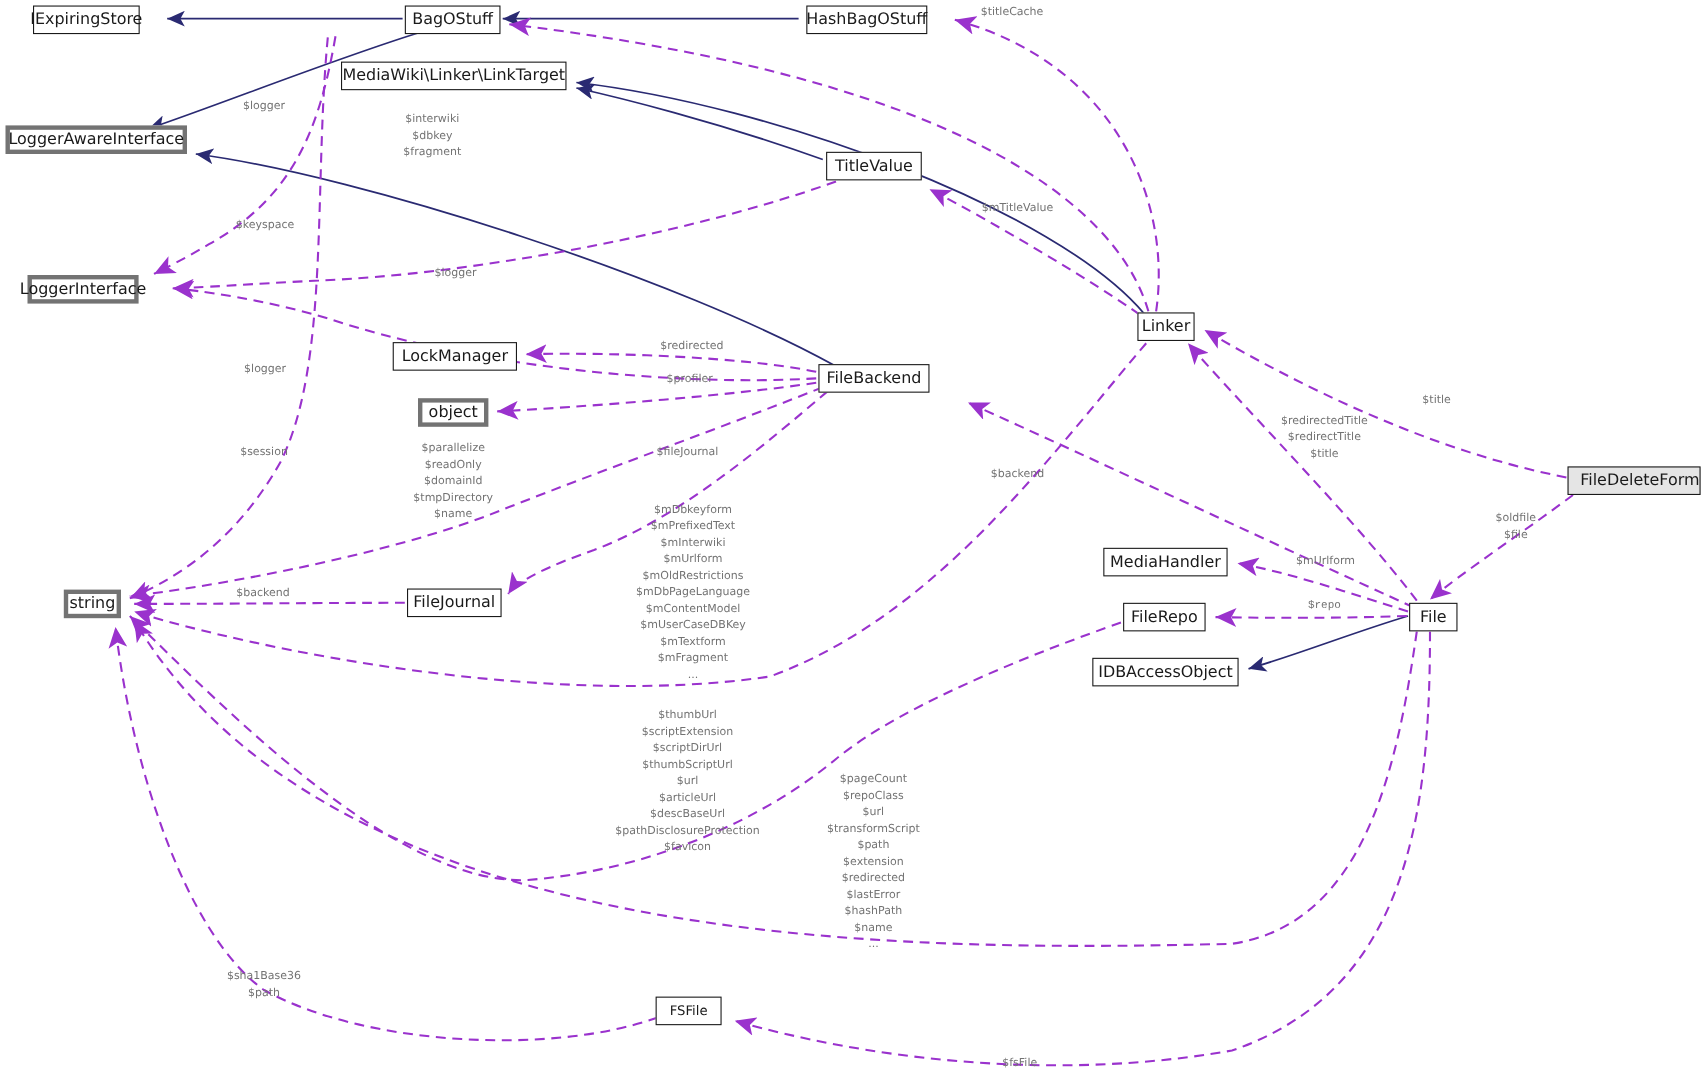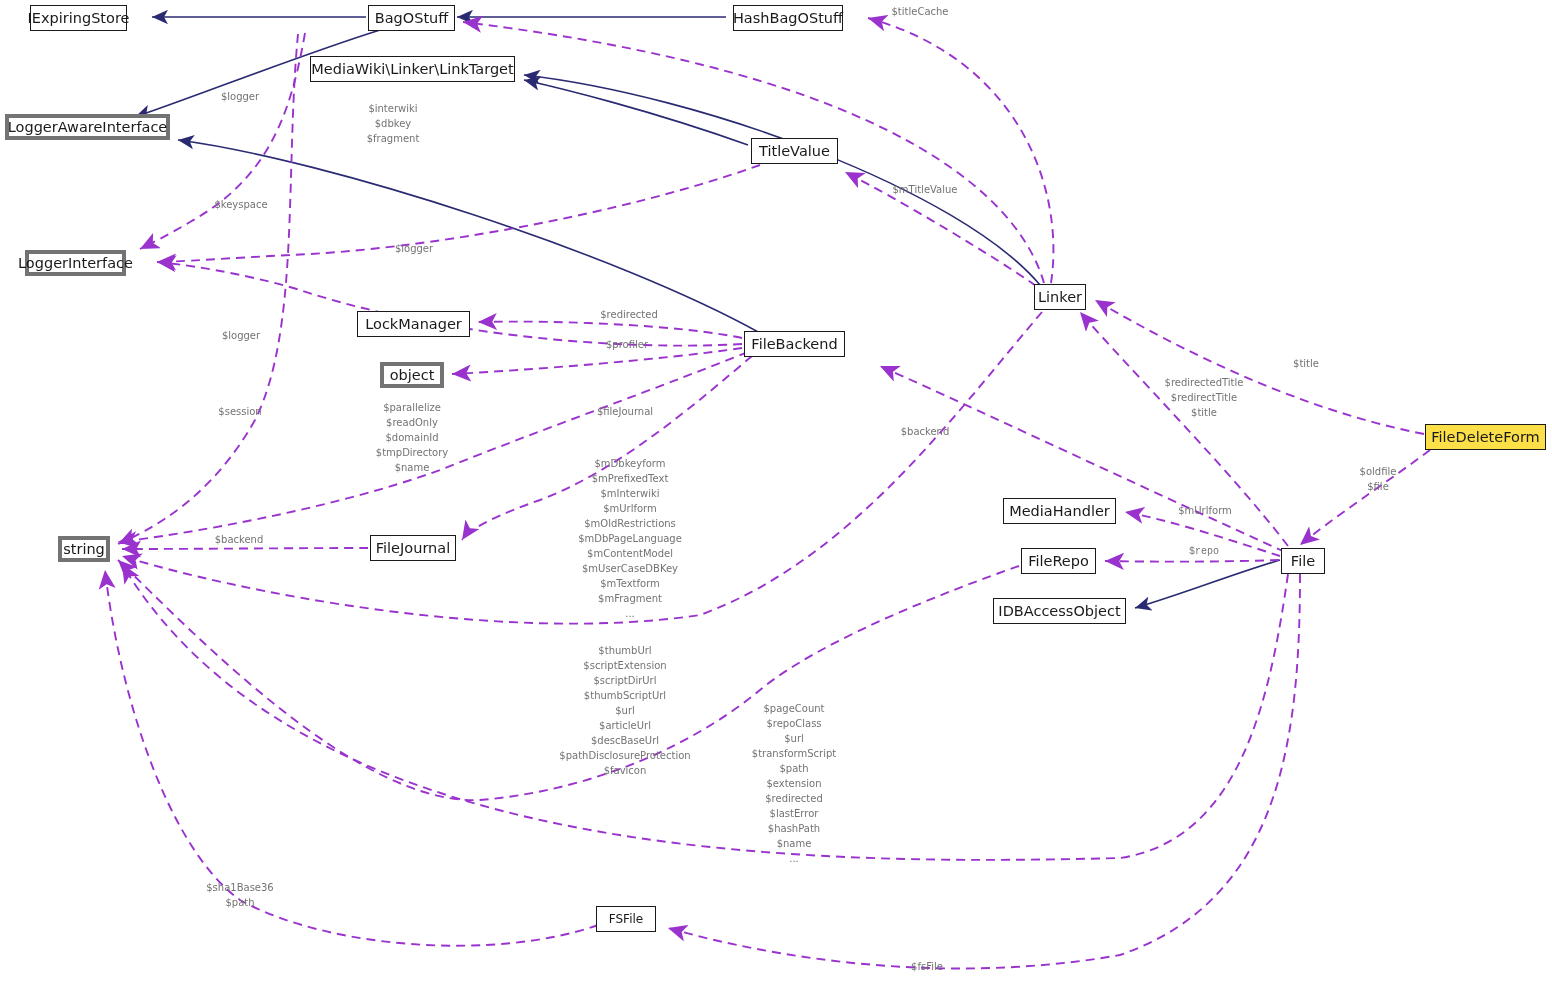--- a/index.html
+++ b/index.html
@@ -4,21 +4,21 @@
 <style>
   html,body{margin:0;padding:0;background:#ffffff;}
   #stage{position:relative;width:1552px;height:984px;background:#fff;
          font-family:"DejaVu Sans","Liberation Sans",sans-serif;overflow:hidden;}
   svg{position:absolute;left:0;top:0;width:1552px;height:984px;}
   .node{position:absolute;box-sizing:border-box;display:flex;align-items:center;
         justify-content:center;background:#fff;white-space:nowrap;color:#1a1a1a;
         font-size:14.5px;line-height:1;}
   .node.klass{border:1.6px solid #1a1a1a;}
   .node.iface{border:4px solid #737373;}
-  .node.focus{border:1.6px solid #1a1a1a;background:#fde047;}
+  .node.focus{border:1.6px solid #1a1a1a;background:#e5e5e5;justify-content:flex-end;}
   .edge-label{position:absolute;color:#737373;font-size:10px;line-height:15px;
               text-align:center;white-space:pre;transform:translateX(-50%);}
 </style>
 </head>
 <body>
 
 <div id="stage">
 
   <svg viewBox="0 0 1552 984">
     <defs>

